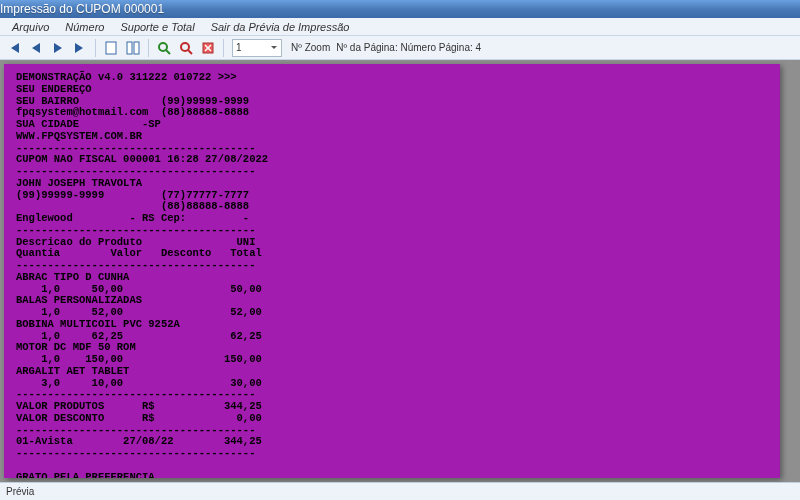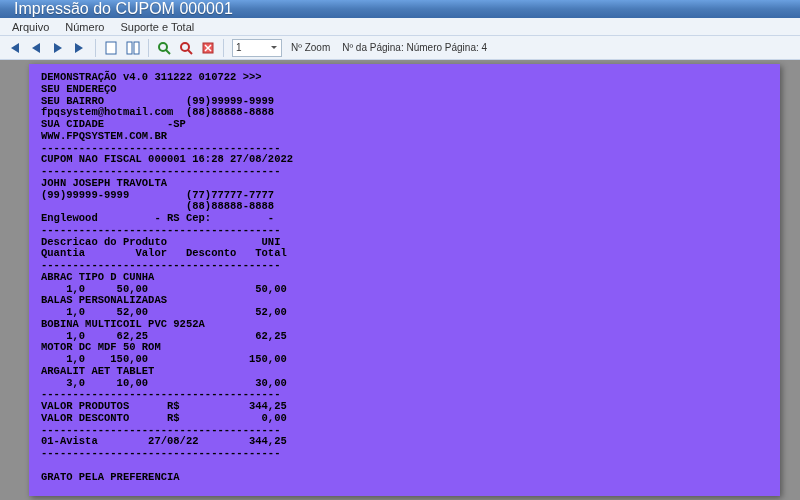--- a/index.html
+++ b/index.html
@@ -15,39 +15,40 @@
   .window {
     position: absolute;
     top: 0; left: 0; right: 0; bottom: 0;
     display: flex;
     flex-direction: column;
   }
   .titlebar {
     height: 18px;
     background: linear-gradient(to bottom, #6aa0e0 0%, #4a7bb8 50%, #3a6aa8 100%);
     color: #fff;
-    font-size: 16px;
-    padding: 2px 14px;
+    font-size: 12px;
+    padding: 2px 0;
     display: flex;
     align-items: center;
     text-shadow: 0 1px 1px rgba(0,0,0,0.3);
   }
   .menubar {
     height: 18px;
     background: #eef3f9;
     border-bottom: 1px solid #c9d6e8;
     display: flex;
     align-items: center;
     padding: 0 4px;
     font-size: 11px;
     color: #333;
   }
   .menubar span {
     padding: 2px 8px;
     cursor: default;
+    font-style: italic;
   }
   .toolbar {
     height: 24px;
     background: #eef3f9;
     border-bottom: 1px solid #c9d6e8;
     display: flex;
     align-items: center;
     padding: 0 4px;
     gap: 2px;
     font-size: 10px;
@@ -73,38 +74,37 @@
     width: 50px;
     height: 18px;
     border: 1px solid #abc;
     background: #fff;
     font-size: 10px;
     padding: 1px 3px;
     margin: 0 3px;
     display: flex;
     align-items: center;
   }
-  .tlabel { margin-left: 4px; margin-right: 6px; white-space: nowrap; }
+  .tlabel { margin-left: 4px; white-space: nowrap; }
   .preview-area {
     flex: 1;
     background: #8f8f8f;
     overflow: hidden;
     position: relative;
   }
   .page {
     position: absolute;
     top: 4px;
     left: 4px;
     right: 20px;
     bottom: 4px;
-    background: #8b5cf6;
+    background: #a21caf;
     box-shadow: 2px 2px 6px rgba(0,0,0,0.4);
     padding: 8px 12px;
     overflow: hidden;
-    margin-left: 25px;
   }
   .receipt {
     font-family: "Courier New", monospace;
     font-size: 10.5px;
     line-height: 1.12;
     font-weight: bold;
     white-space: pre;
     color: #000;
   }
   .statusbar {
@@ -125,20 +125,21 @@
 <div class="window">
 
   <div class="titlebar">
     <span>Impressão do CUPOM 000001</span>
   </div>
 
   <div class="menubar">
     <span>Arquivo</span>
     <span>Número</span>
     <span>Suporte e Total</span>
+    <span>Sair da Prévia de Impressão</span>
   </div>
 
   <div class="toolbar">
     <div class="tbtn">
       <svg width="12" height="10" viewBox="0 0 12 10">
           <path d="M1 0v10M11 0L3 5l8 5z" fill="#2a5a9a"></path>
         </svg>
     </div>
     <div class="tbtn">
       <svg width="10" height="10" viewBox="0 0 10 10">
@@ -237,14 +238,17 @@
 <span></span>
 <span>GRATO PELA PREFERENCIA</span>
 <span></span>
 
 
 
 </div>
     </div>
   </div>
 
+  <div class="statusbar">
+    <span>Prévia</span>
+  </div>
 
 </div>
 
 </body></html>

